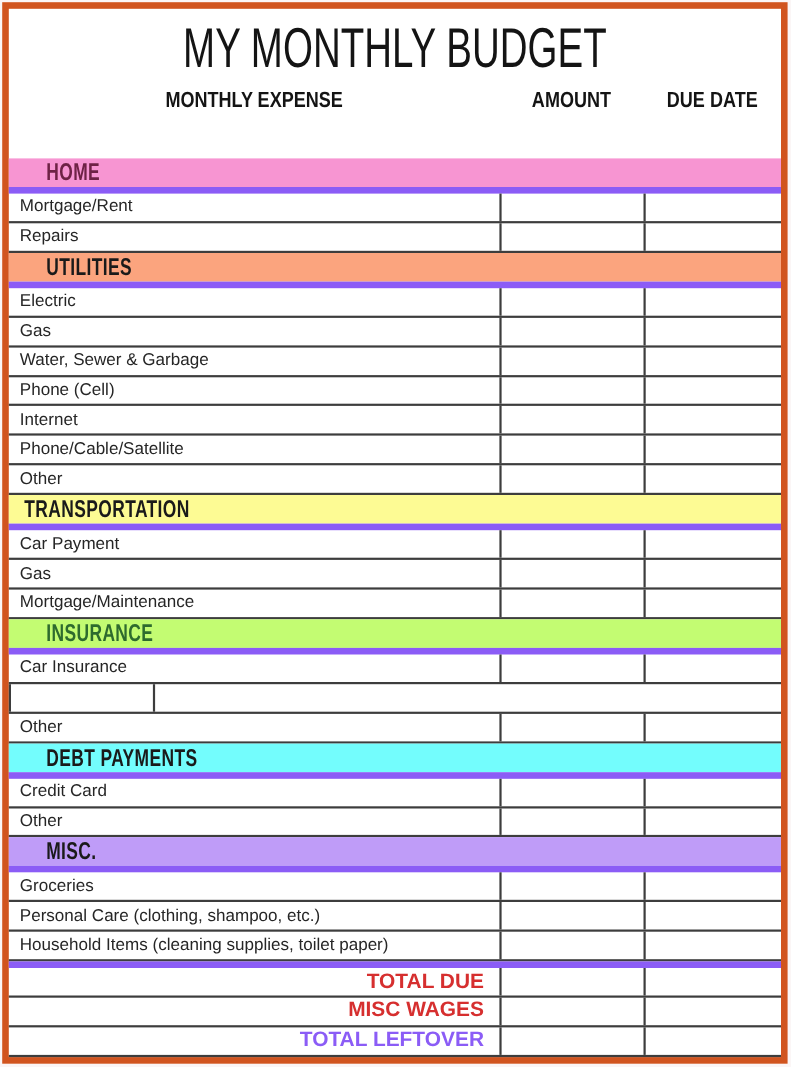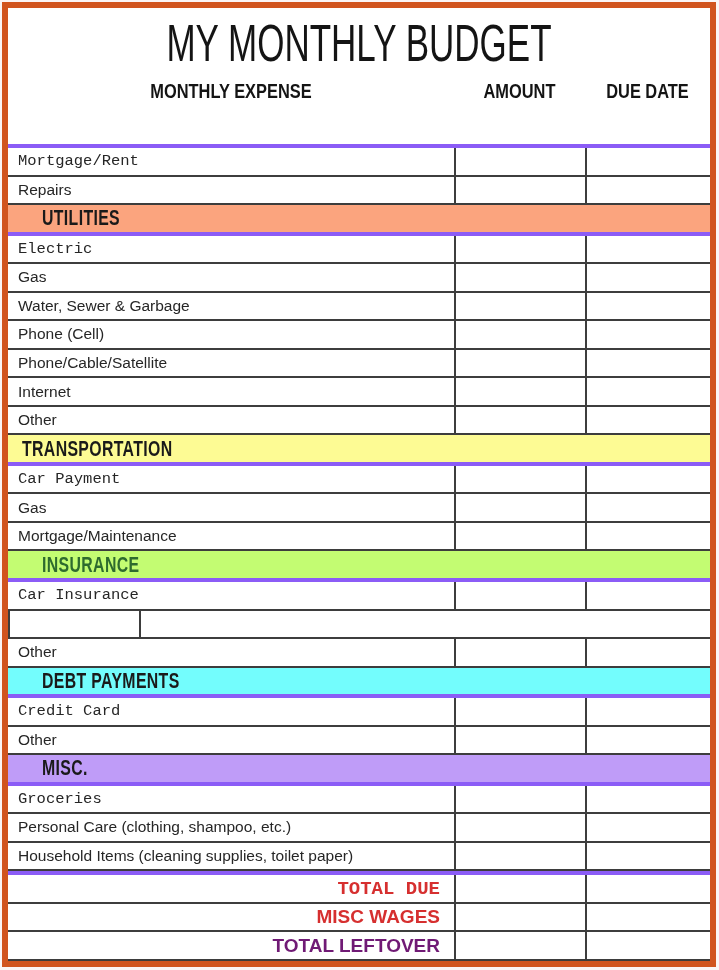--- a/index.html
+++ b/index.html
@@ -79,22 +79,21 @@
     transform:scale(0.72,1.0);
     transform-origin:left center;
     white-space:nowrap;
   }
   .row{
     display:flex;
     border-bottom:2px solid #3d3d3d;
     box-sizing:border-box;
   }
   .row.first{
-    border-top:4px solid #8b5cf6;
-    font-family:Liberation Mono, monospace;
+    border-top:6px solid #8b5cf6;
   }
   .cell{
     box-sizing:border-box;
     display:flex;
     align-items:center;
   }
   .cell-expense{
     width:446px;flex:none;
     padding-left:10px;
     font-size:15.5px;
@@ -124,20 +123,23 @@
     <div class="title-block">
       <h1 class="page-title">MY MONTHLY BUDGET</h1>
       <div class="col-headers">
         <div class="h h-expense">MONTHLY EXPENSE</div>
         <div class="h h-amount">AMOUNT</div>
         <div class="h h-due">DUE DATE</div>
       </div>
     </div>
 
     <div class="table">
+        <div class="section-bar" style="background: rgb(247, 149, 210);">
+          <span class="section-label" style="color: rgb(110, 34, 69);">HOME</span>
+        </div>
         <div class="row first">
           <div class="cell cell-expense">Mortgage/Rent</div>
           <div class="cell cell-amount"></div>
           <div class="cell cell-due"></div>
         </div>
         <div class="row">
           <div class="cell cell-expense">Repairs</div>
           <div class="cell cell-amount"></div>
           <div class="cell cell-due"></div>
         </div>
@@ -158,26 +160,26 @@
           <div class="cell cell-expense">Water, Sewer &amp; Garbage</div>
           <div class="cell cell-amount"></div>
           <div class="cell cell-due"></div>
         </div>
         <div class="row">
           <div class="cell cell-expense">Phone (Cell)</div>
           <div class="cell cell-amount"></div>
           <div class="cell cell-due"></div>
         </div>
         <div class="row">
+          <div class="cell cell-expense">Internet</div>
+          <div class="cell cell-amount"></div>
+          <div class="cell cell-due"></div>
+        </div>
+        <div class="row">
           <div class="cell cell-expense">Phone/Cable/Satellite</div>
-          <div class="cell cell-amount"></div>
-          <div class="cell cell-due"></div>
-        </div>
-        <div class="row">
-          <div class="cell cell-expense">Internet</div>
           <div class="cell cell-amount"></div>
           <div class="cell cell-due"></div>
         </div>
         <div class="row">
           <div class="cell cell-expense">Other</div>
           <div class="cell cell-amount"></div>
           <div class="cell cell-due"></div>
         </div>
         <div class="section-bar" style="background: rgb(253, 251, 148); padding-left: 14px;">
           <span class="section-label" style="color: rgb(26, 26, 26);">TRANSPORTATION</span>
@@ -249,20 +251,20 @@
           <div class="cell cell-expense" style="color: rgb(214, 47, 47);">TOTAL DUE</div>
           <div class="cell cell-amount"></div>
           <div class="cell cell-due"></div>
         </div>
         <div class="row total">
           <div class="cell cell-expense" style="color: rgb(214, 47, 47);">MISC WAGES</div>
           <div class="cell cell-amount"></div>
           <div class="cell cell-due"></div>
         </div>
         <div class="row total">
-          <div class="cell cell-expense" style="color: #701a75;">TOTAL LEFTOVER</div>
+          <div class="cell cell-expense" style="color: #8b5cf6;">TOTAL LEFTOVER</div>
           <div class="cell cell-amount"></div>
           <div class="cell cell-due"></div>
         </div>
       </div>
 
   </div>
 </div>
 
 </body></html>

